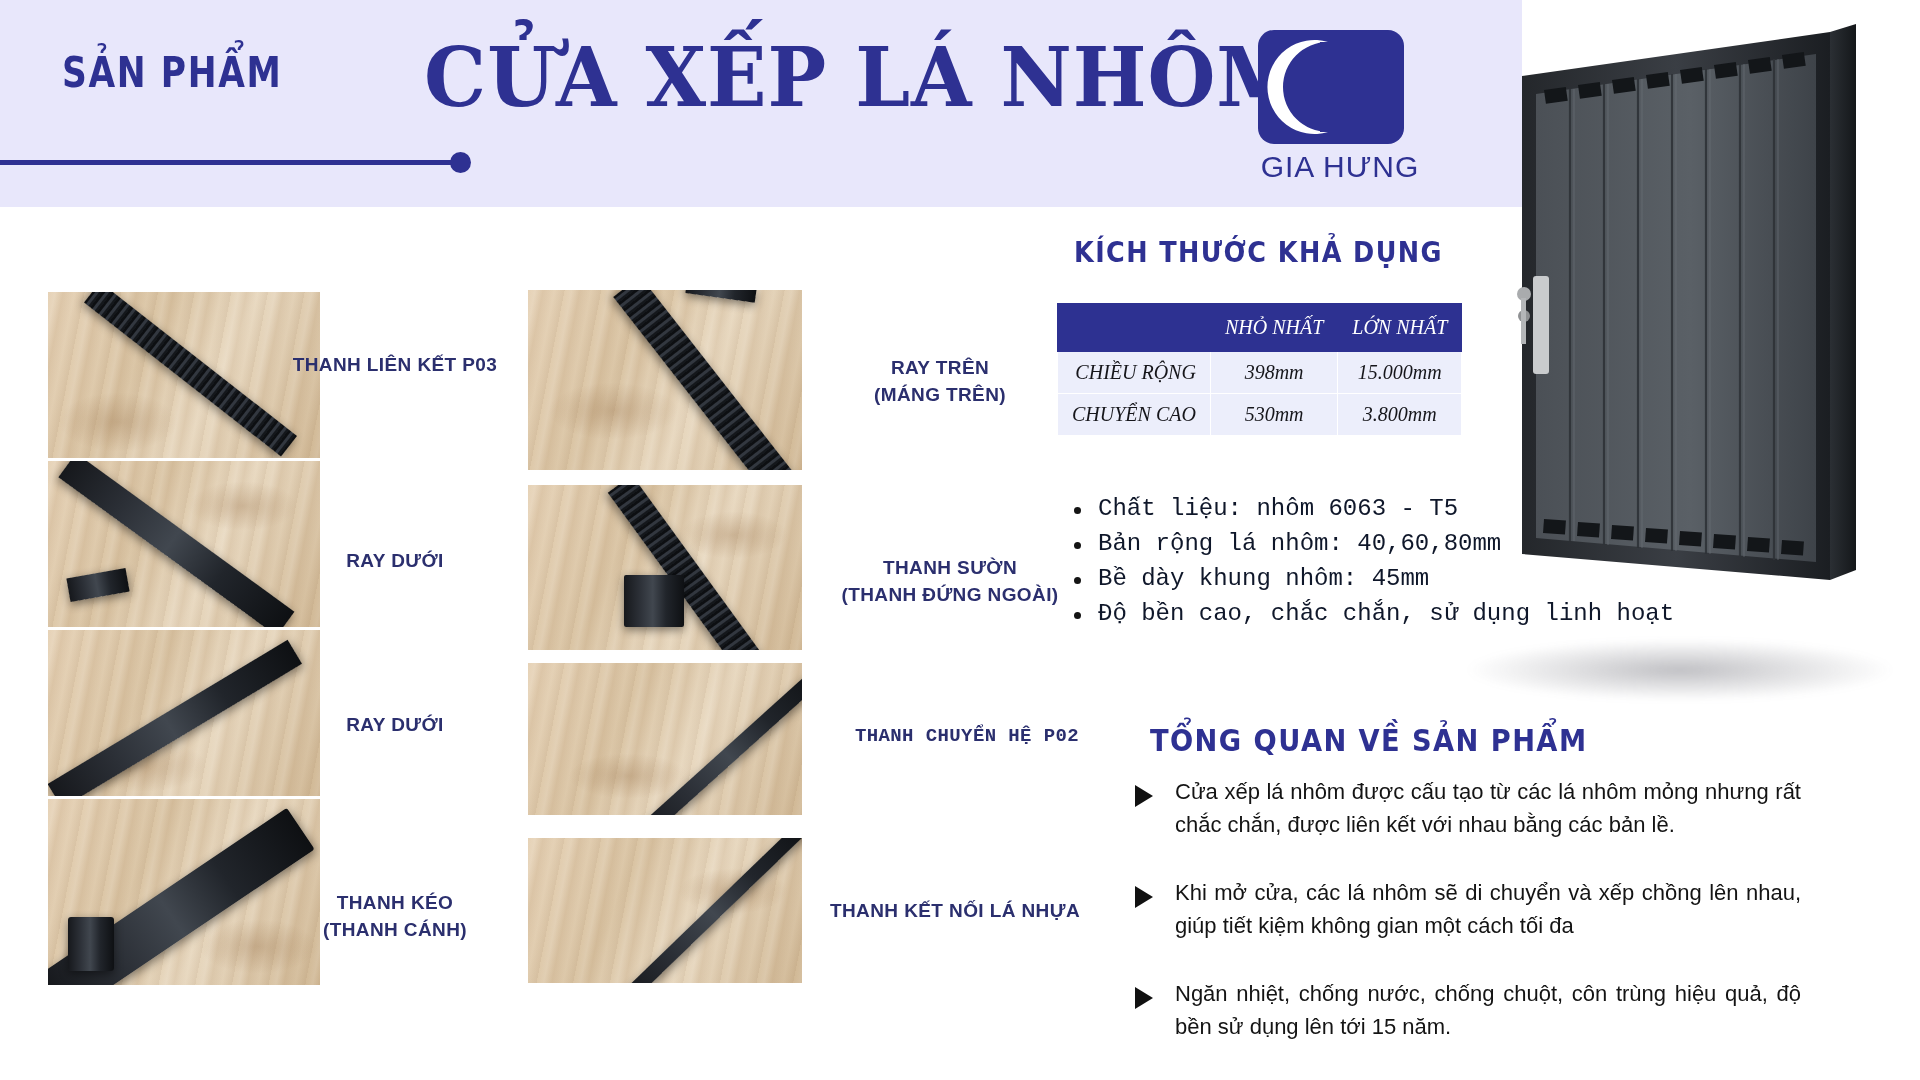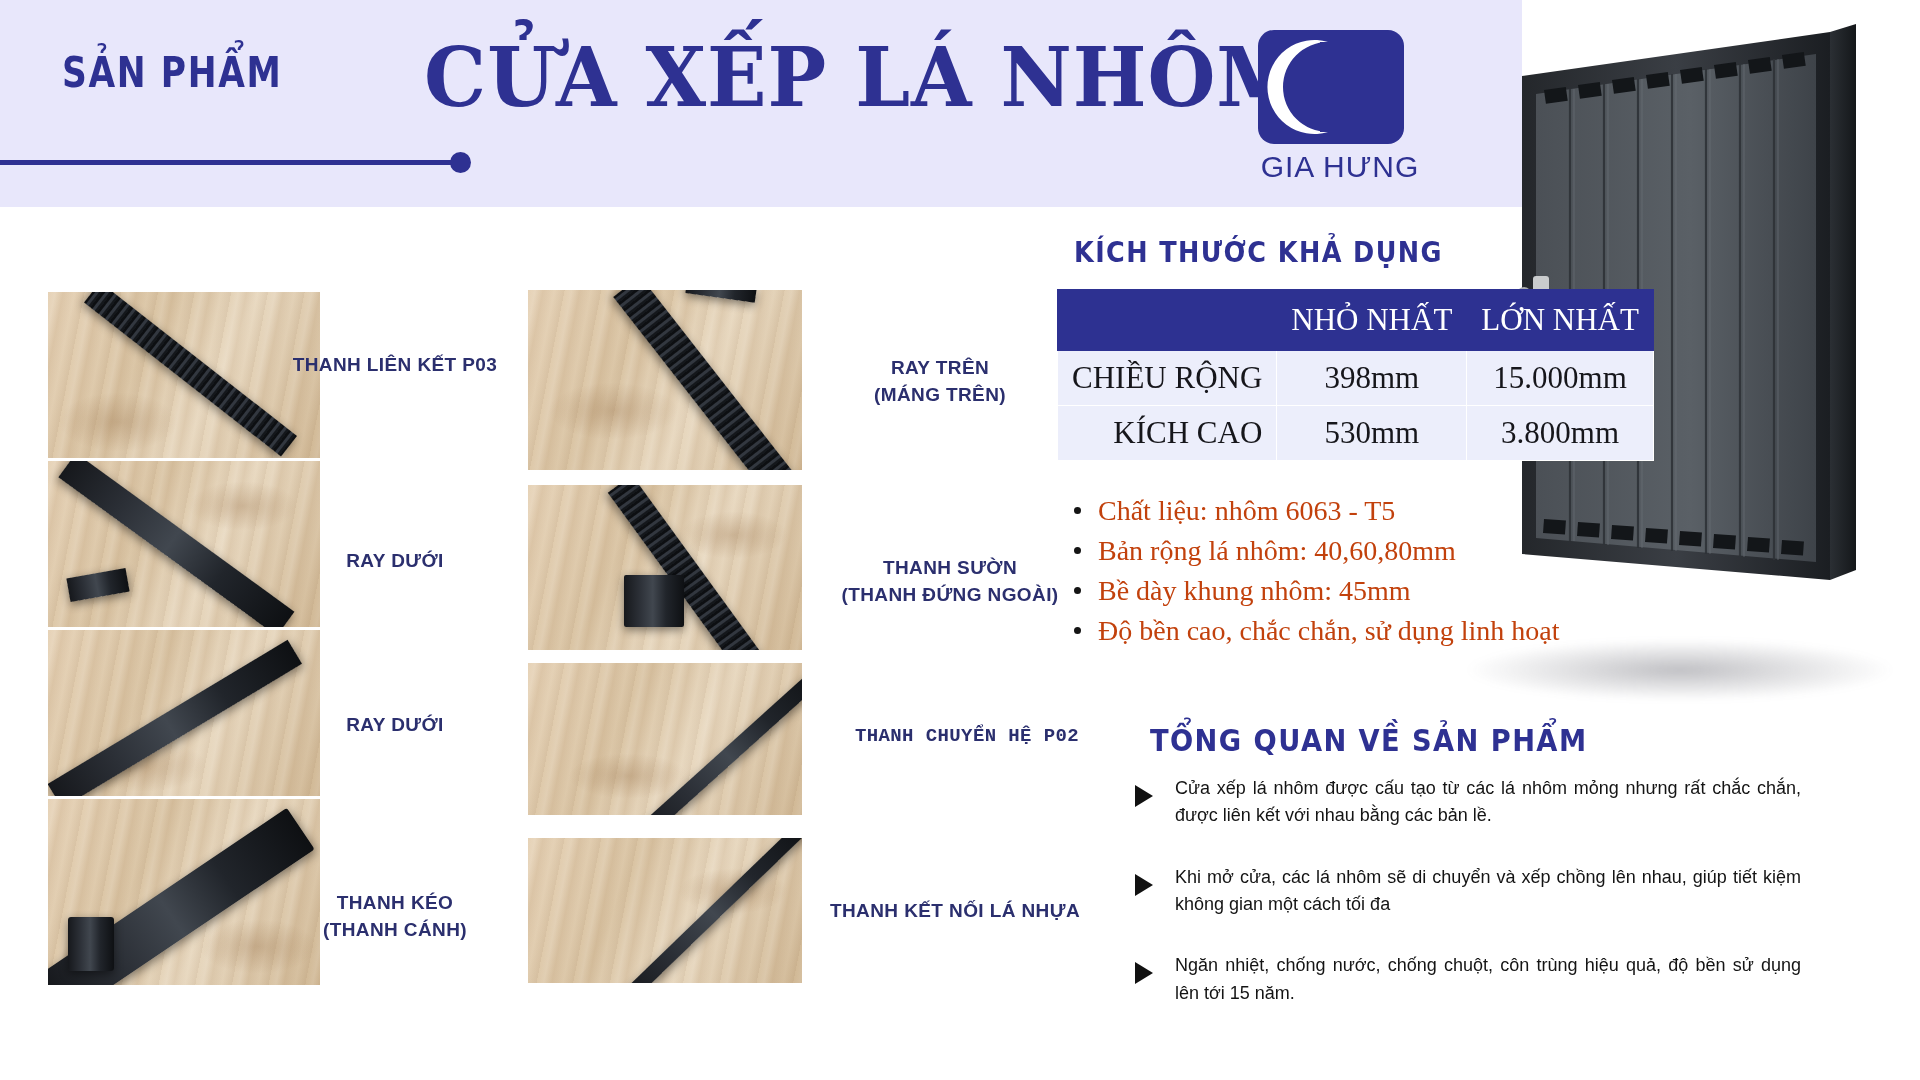--- a/index.html
+++ b/index.html
@@ -168,24 +168,25 @@
     letter-spacing: 1.6px;
     color: #2e3192;
     transform: scaleX(0.88);
     transform-origin: left center;
     white-space: nowrap;
   }
 
   table.spec {
     position: absolute;
     left: 1057px;
-    top: 289px;
+    top: 303px;
     border-collapse: collapse;
     font-family: "Liberation Serif", "DejaVu Serif", serif;
-    font-size: 31px;
+    font-size: 20px;
+    font-style: italic;
   }
   table.spec th {
     background: #2d3191;
     color: #ffffff;
     font-weight: 400;
     padding: 12px 14px;
     border: 1px solid #2d3191;
     text-align: center;
     white-space: nowrap;
   }
@@ -204,24 +205,24 @@
     position: absolute;
     left: 1072px;
     top: 495px;
     list-style: none;
     width: 500px;
   }
   ul.bullets li {
     position: relative;
     padding-left: 26px;
     margin-bottom: 8px;
-    font-family: Liberation Serif, serif;
-    font-size: 28px;
+    font-family: Liberation Mono, monospace;
+    font-size: 24px;
     font-weight: 400;
-    color: #c2410c;
+    color: #0f172a;
     white-space: nowrap;
   }
   ul.bullets li:before {
     content: "";
     position: absolute;
     left: 2px;
     top: 12px;
     width: 7px;
     height: 7px;
     border-radius: 50%;
@@ -243,21 +244,21 @@
     position: absolute;
     left: 4px;
     top: 10px;
     width: 0; height: 0;
     border-left: 18px solid #111111;
     border-top: 11px solid transparent;
     border-bottom: 11px solid transparent;
   }
   .overview-item p {
     font-family: "Liberation Sans", sans-serif;
-    font-size: 18px;
+    font-size: 22px;
     line-height: 1.52;
     color: #141414;
     text-align: justify;
   }
 
   .door-shadow {
     position: absolute;
     left: 1470px;
     top: 640px;
     width: 420px;
@@ -455,21 +456,21 @@
         <th>LỚN NHẤT</th>
       </tr>
     </thead>
     <tbody>
       <tr>
         <td class="rowhead">CHIỀU RỘNG</td>
         <td>398mm</td>
         <td>15.000mm</td>
       </tr>
       <tr>
-        <td class="rowhead">KÍCH CAO</td>
+        <td class="rowhead">CHUYỂN CAO</td>
         <td>530mm</td>
         <td>3.800mm</td>
       </tr>
     </tbody>
   </table>
 
   <ul class="bullets">
     <li>Chất liệu: nhôm 6063 - T5</li>
     <li>Bản rộng lá nhôm: 40,60,80mm</li>
     <li>Bề dày khung nhôm: 45mm</li>

